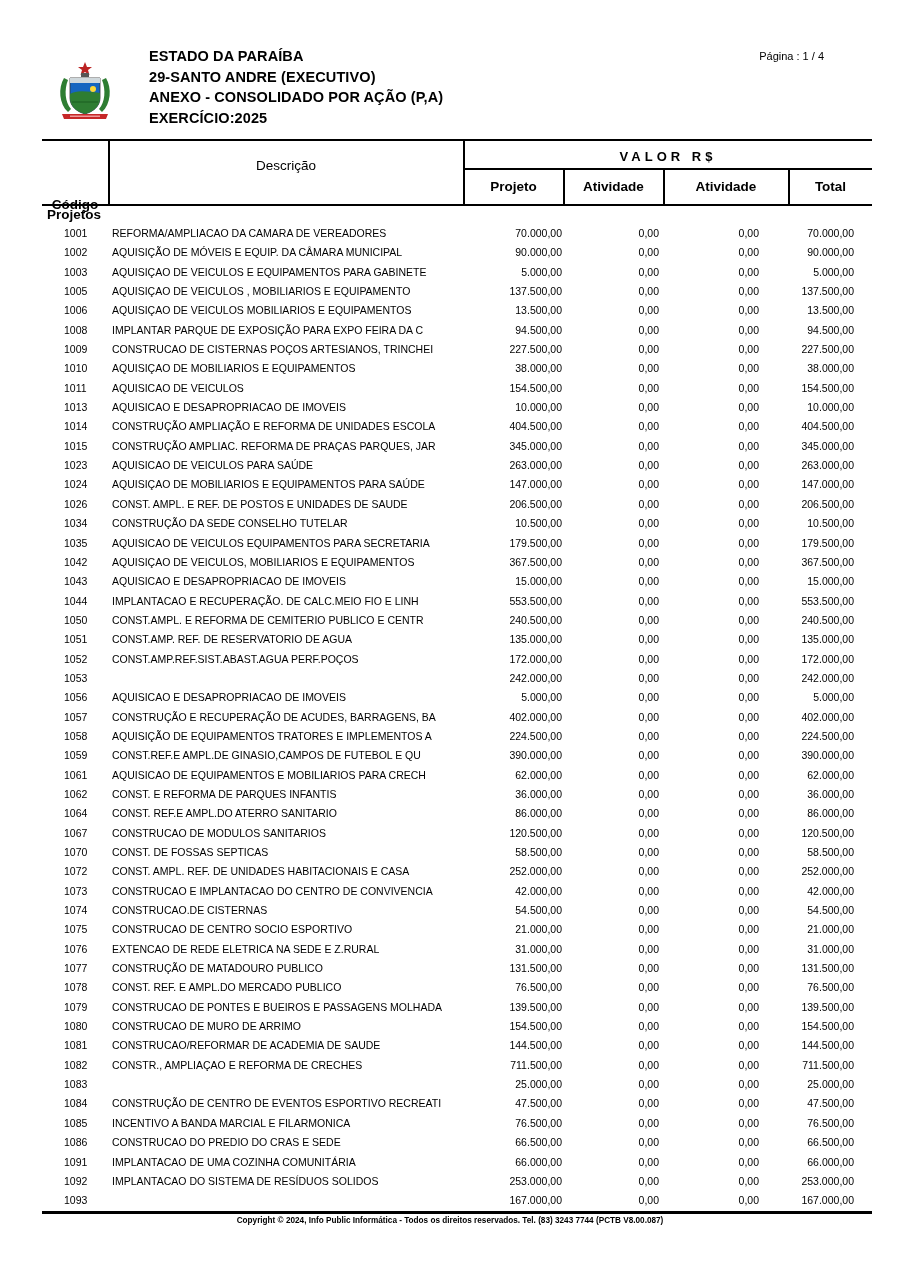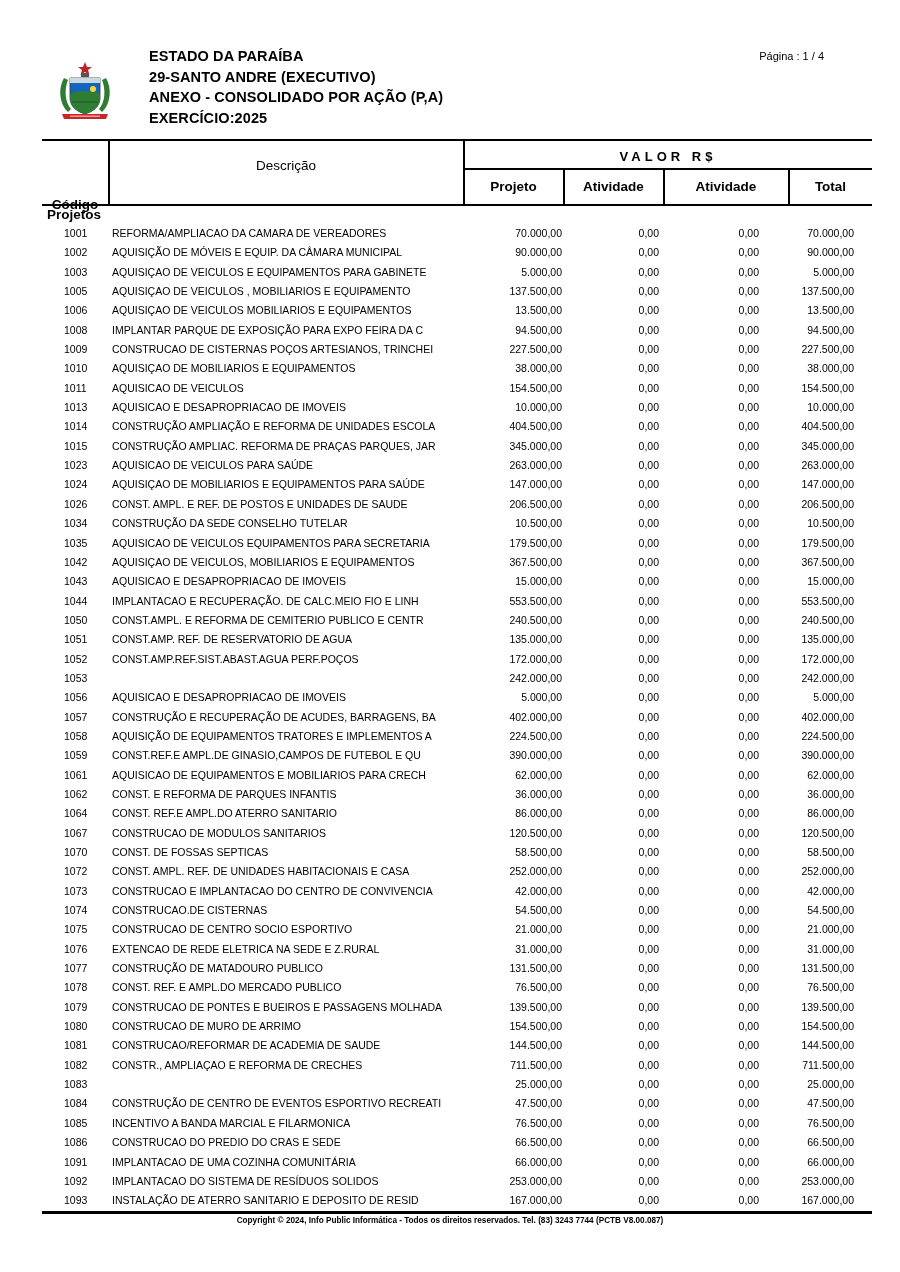--- a/index.html
+++ b/index.html
@@ -487,21 +487,20 @@
       <div class="row">
         <span class="c-code">1092</span>
         <span class="c-desc">IMPLANTACAO DO SISTEMA DE RESÍDUOS SOLIDOS</span>
         <span class="c-proj">253.000,00</span>
         <span class="c-ativ">0,00</span>
         <span class="c-esp">0,00</span>
         <span class="c-tot">253.000,00</span>
       </div>
       <div class="row">
         <span class="c-code">1093</span>
-        <span class="c-desc">INSTALAÇÃO DE ATERRO SANITARIO E DEPOSITO DE RESID</span>
         <span class="c-proj">167.000,00</span>
         <span class="c-ativ">0,00</span>
         <span class="c-esp">0,00</span>
         <span class="c-tot">167.000,00</span>
       </div>
     </div>
 
   <div class="bottom-rule"></div>
   <div class="footer">Copyright © 2024, Info Public Informática - Todos os direitos reservados. Tel. (83) 3243 7744 (PCTB V8.00.087)</div>
 </div>

